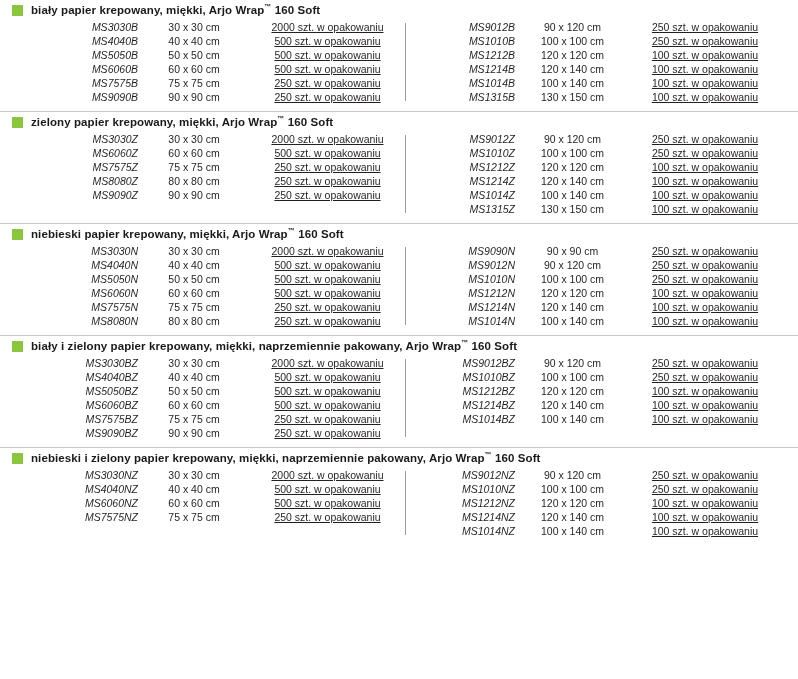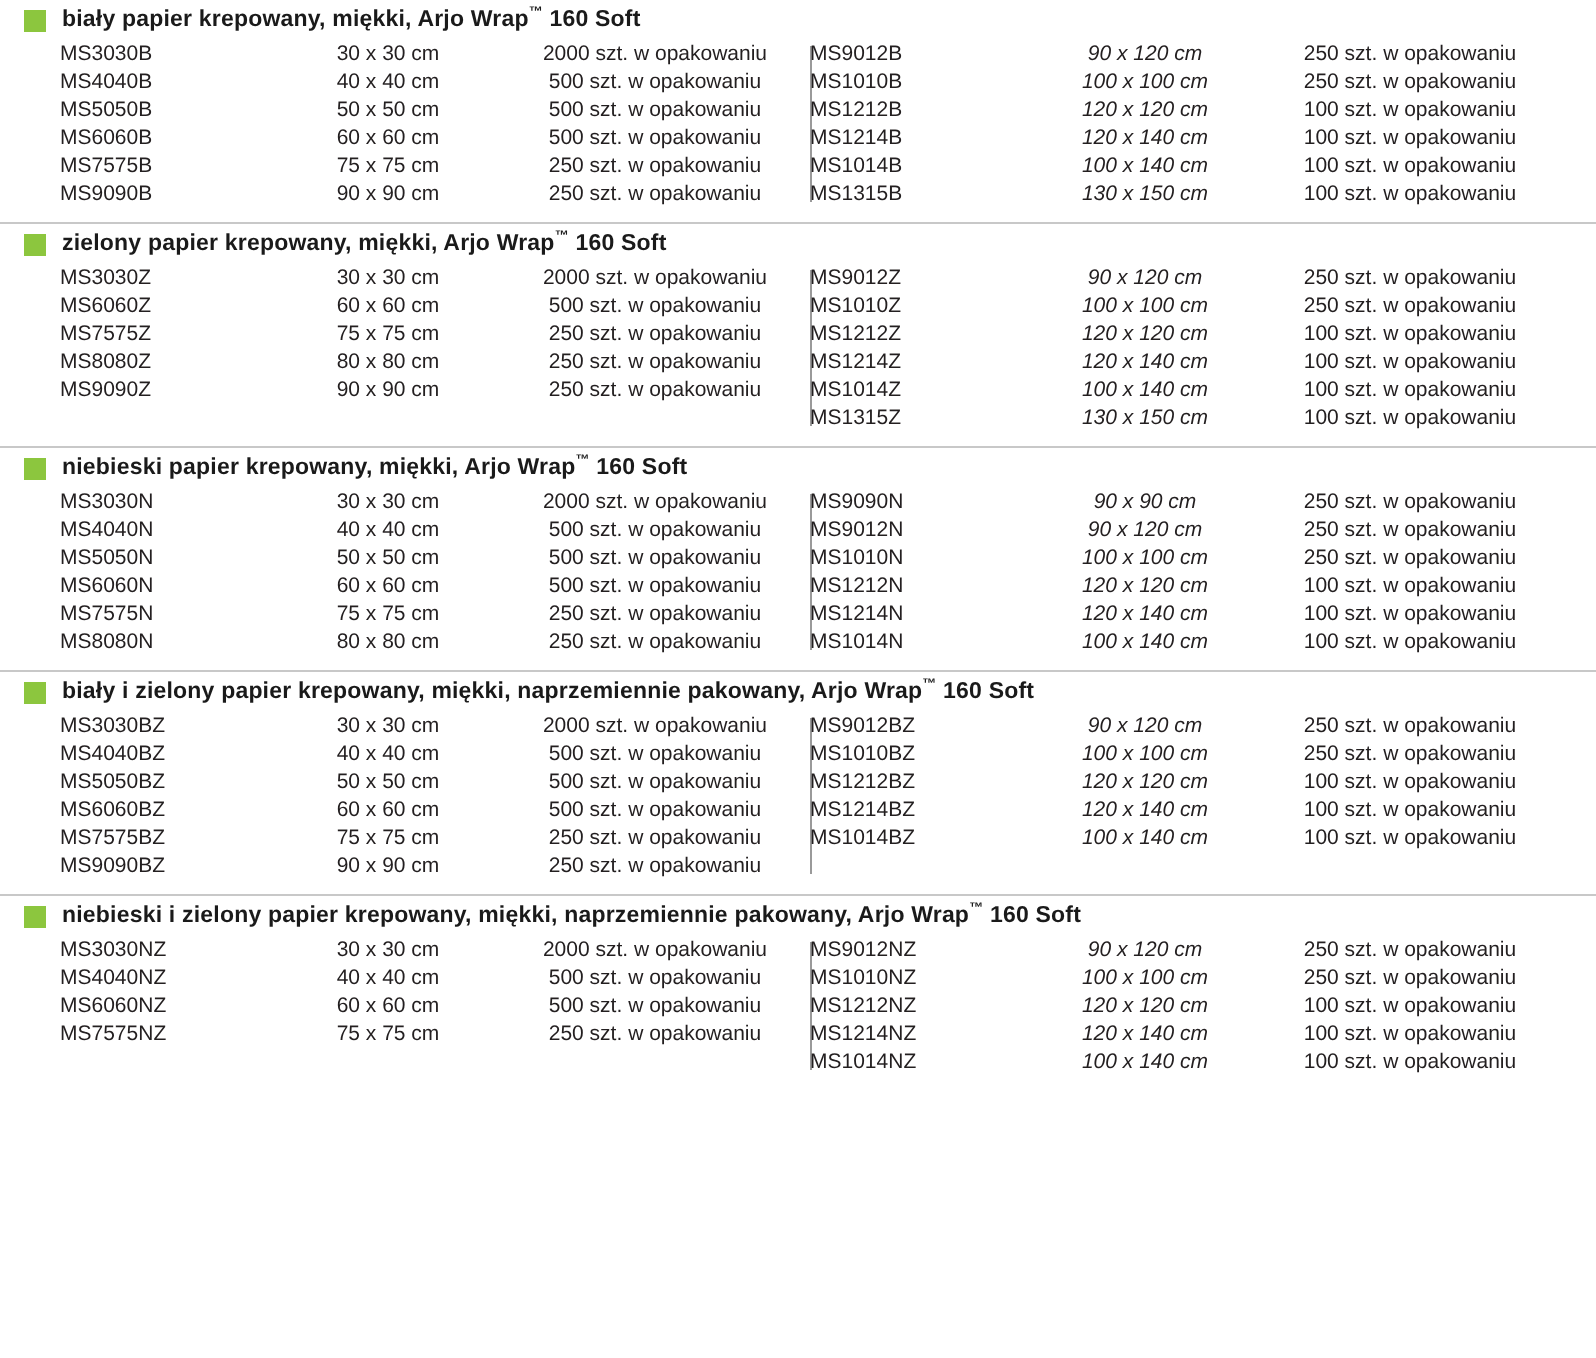--- a/index.html
+++ b/index.html
@@ -82,35 +82,36 @@
   table.rows td {
     padding: 0 0 0.5px 0;
     font-size: 10.5px;
     line-height: 13.5px;
     color: #231f20;
     white-space: nowrap;
     vertical-align: top;
   }
   td.code {
     width: 108px;
-    text-align: left;
+    text-align: right;
+    font-style: italic;
   }
   td.size {
     width: 112px;
     text-align: center;
   }
   td.pack {
     text-align: center;
+    text-decoration: underline;
   }
   .col-right td.code {
     width: 110px;
   }
   .col-right td.size {
     width: 115px;
-    font-style: italic;
   }
   .hr {
     border: 0;
     border-top: 1px solid #c8c8c8;
     margin: 4px 0 0 0;
     height: 0;
   }
 </style>
 </head>
 <body>

